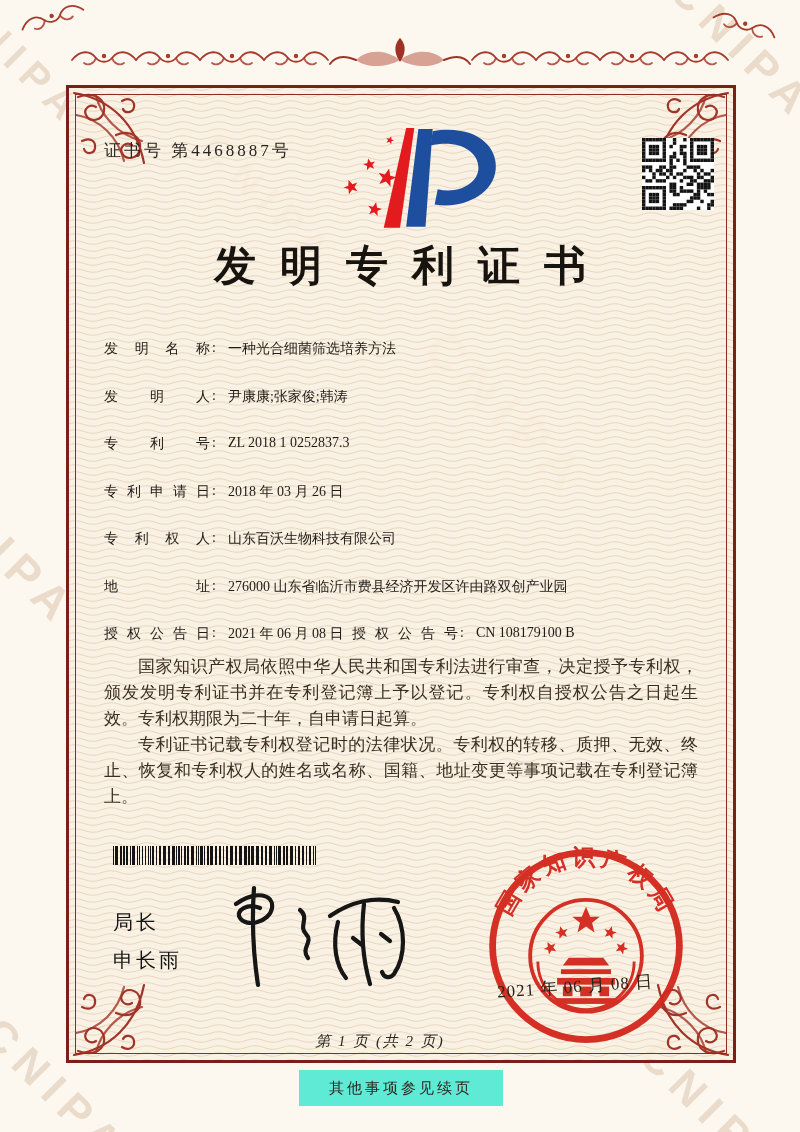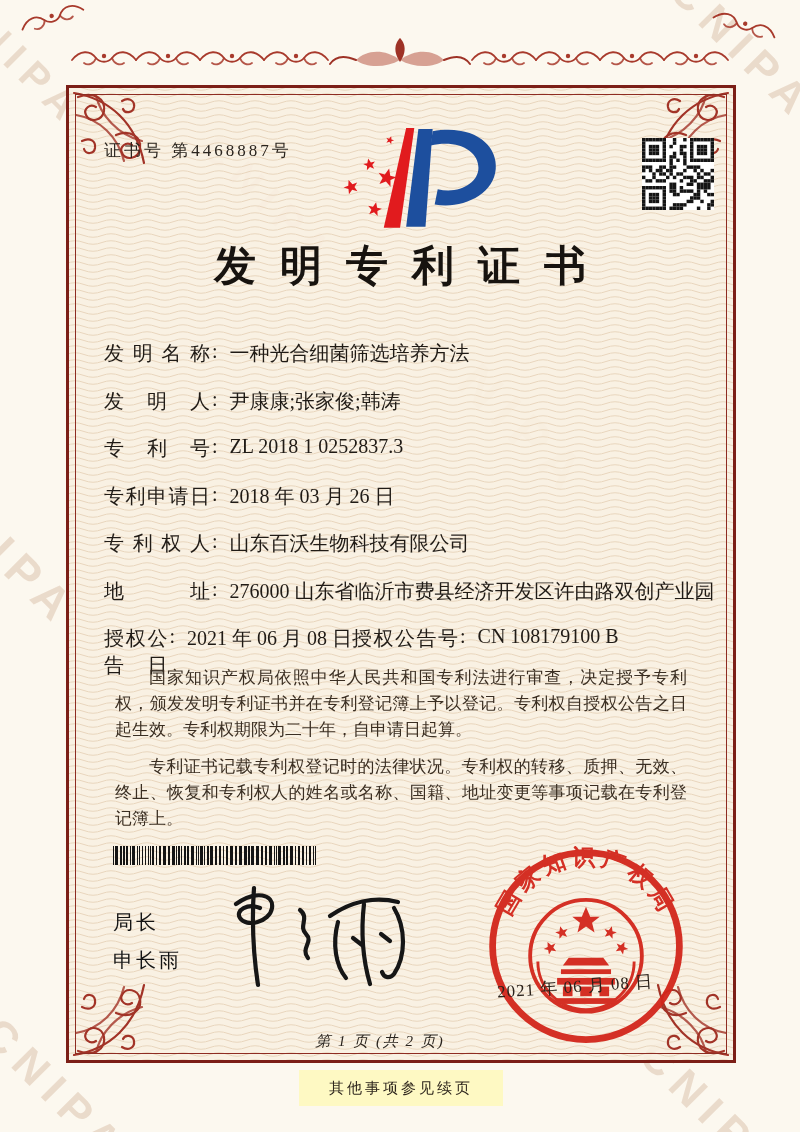--- a/index.html
+++ b/index.html
@@ -14,37 +14,37 @@
   .guilloche{position:absolute;left:66px;top:85px;z-index:2;}
   .ornaments{position:absolute;left:0;top:0;z-index:3;}
   
   .content{position:absolute;left:0;top:0;width:661px;height:1132px;z-index:5;}
   .cert-no{position:absolute;left:104px;top:139px;font-size:17px;letter-spacing:3px;color:#2a241e;}
   .logo{position:absolute;left:338px;top:124px;}
   .qr{position:absolute;left:642px;top:138px;}
   .title{position:absolute;left:0;top:238px;width:800px;text-align:center;font-size:42px;font-weight:bold;
          letter-spacing:24px;text-indent:24px;color:#17130f;}
   .fields{position:absolute;left:104px;top:340px;width:620px;}
-  .frow{height:47.5px;display:flex;align-items:flex-start;font-size:20px;}
+  .frow{height:47.5px;display:flex;align-items:flex-start;font-size:14px;}
   .flabel{display:inline-block;width:106px;text-align:justify;text-align-last:justify;color:#201b16;}
   .fcolon{margin-left:2px;}
   .fvalue{margin-left:12px;white-space:nowrap;}
   .grant-first{display:flex;width:248px;flex:none;}
   .body-text{position:absolute;left:104px;top:654px;width:594px;font-size:17px;line-height:26px;
              color:#3a2e22;text-align:justify;}
-  .body-text p{margin:11px;text-indent:2em;}
+  .body-text p{margin:0;text-indent:2em;}
   .barcode{position:absolute;left:113px;top:846px;}
   .signer{position:absolute;left:113px;top:903px;font-family:"Liberation Sans","DejaVu Sans",sans-serif;
           font-size:20px;color:#141414;letter-spacing:3px;line-height:38px;}
   .signature{position:absolute;left:198px;top:882px;}
   .seal{position:absolute;left:482px;top:846px;}
   .seal-date{position:absolute;left:497px;top:974px;width:190px;font-size:17px;letter-spacing:1px;
              color:#2a211a;transform:rotate(-4deg);white-space:nowrap;}
   .page-info{position:absolute;left:0;top:1032px;width:760px;text-align:center;font-size:15px;color:#2a241e;letter-spacing:2px;font-style:italic;}
-  .footer-note{position:absolute;left:299px;top:1070px;width:204px;height:36px;background:#fef9c3;
+  .footer-note{position:absolute;left:299px;top:1070px;width:204px;height:36px;background:#5eead4;
                display:flex;align-items:center;justify-content:center;font-size:15px;letter-spacing:3px;color:#2e261d;}
 </style>
 </head>
 <body>
 
 <div class="page">
 
   <div class="wm" style="left:-28px;top:-18px;font-size:40px;">CNIPA</div>
   <div class="wm" style="left:225px;top:125px;font-size:40px;opacity:.24;">CNIPA</div>
   <div class="wm" style="left:455px;top:318px;font-size:52px;opacity:.22;">CNIPA</div>

